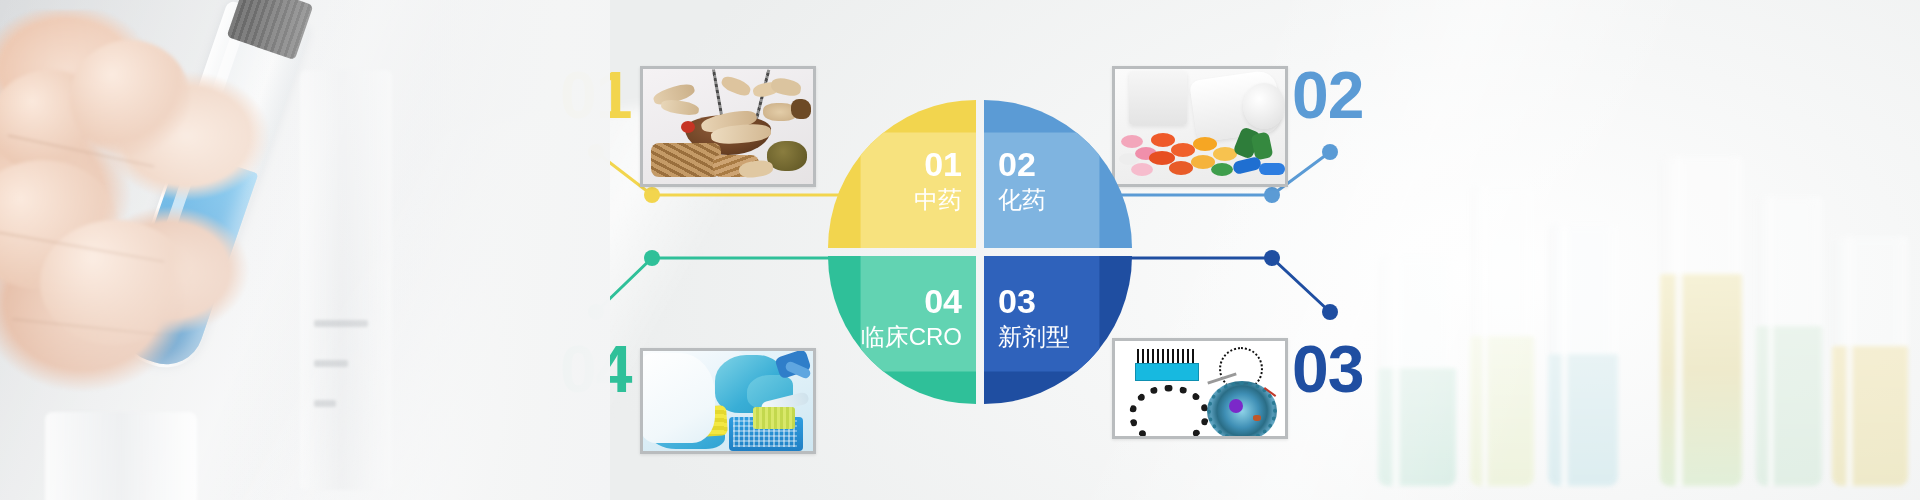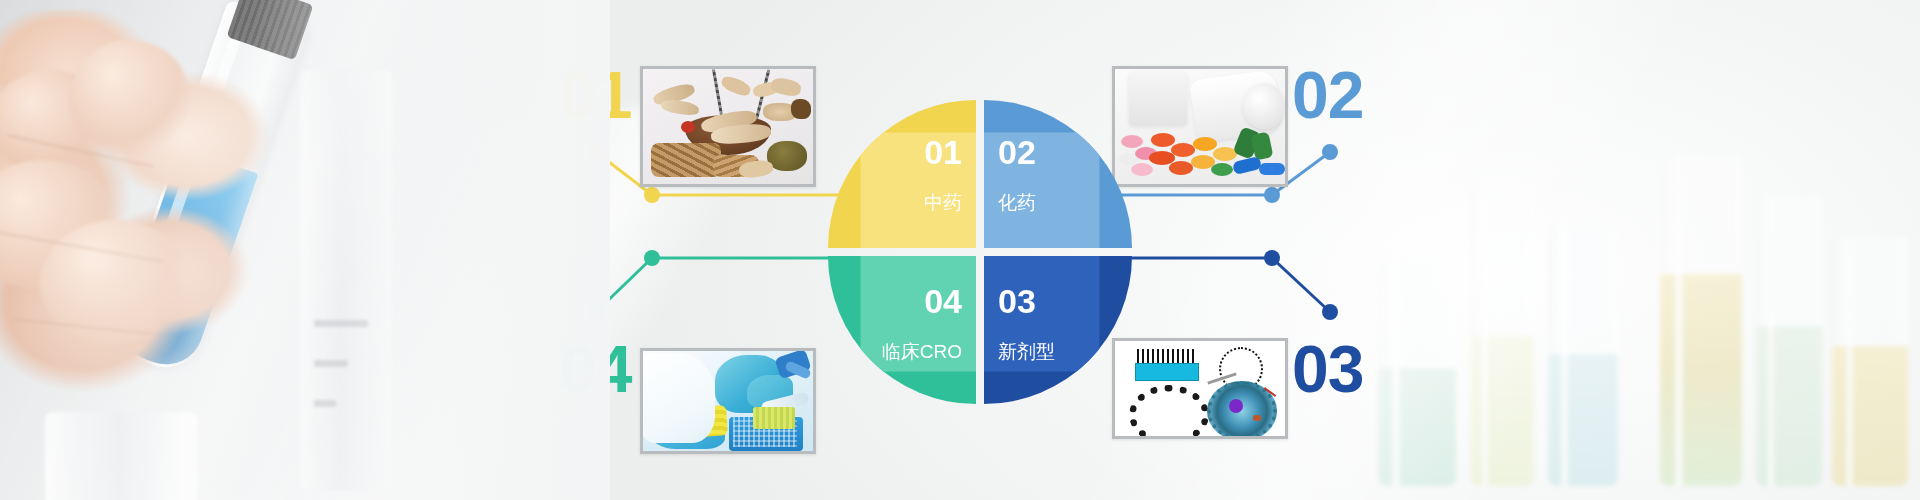--- a/index.html
+++ b/index.html
@@ -114,21 +114,21 @@
   .q-tl .shape{border-radius:100% 0 0 0;}
   .q-tr .shape{border-radius:0 100% 0 0;}
   .q-br .shape{border-radius:0 0 100% 0;}
   .q-bl .shape{border-radius:0 0 0 100%;}
   .q-tl{left:0;top:0;}
   .q-tr{right:0;top:0;}
   .q-br{right:0;bottom:0;}
   .q-bl{left:0;bottom:0;}
   .quad .lbl{position:absolute;color:#fff;text-align:left;z-index:3;}
   .quad .lbl .n{font-size:34px;font-weight:bold;line-height:1;letter-spacing:0px;}
-  .quad .lbl .t{font-size:19px;line-height:1.15;margin-top:23px;white-space:nowrap;}
+  .quad .lbl .t{font-size:24px;line-height:1.15;margin-top:5px;white-space:nowrap;}
 </style>
 </head>
 <body>
 
 <div id="stage">
 
   <div class="bg-base"></div>
 
   <div class="glass-wrap">
     <div class="tube" style="left:18px;width:78px;height:230px;background:rgba(250,252,252,.9);">

